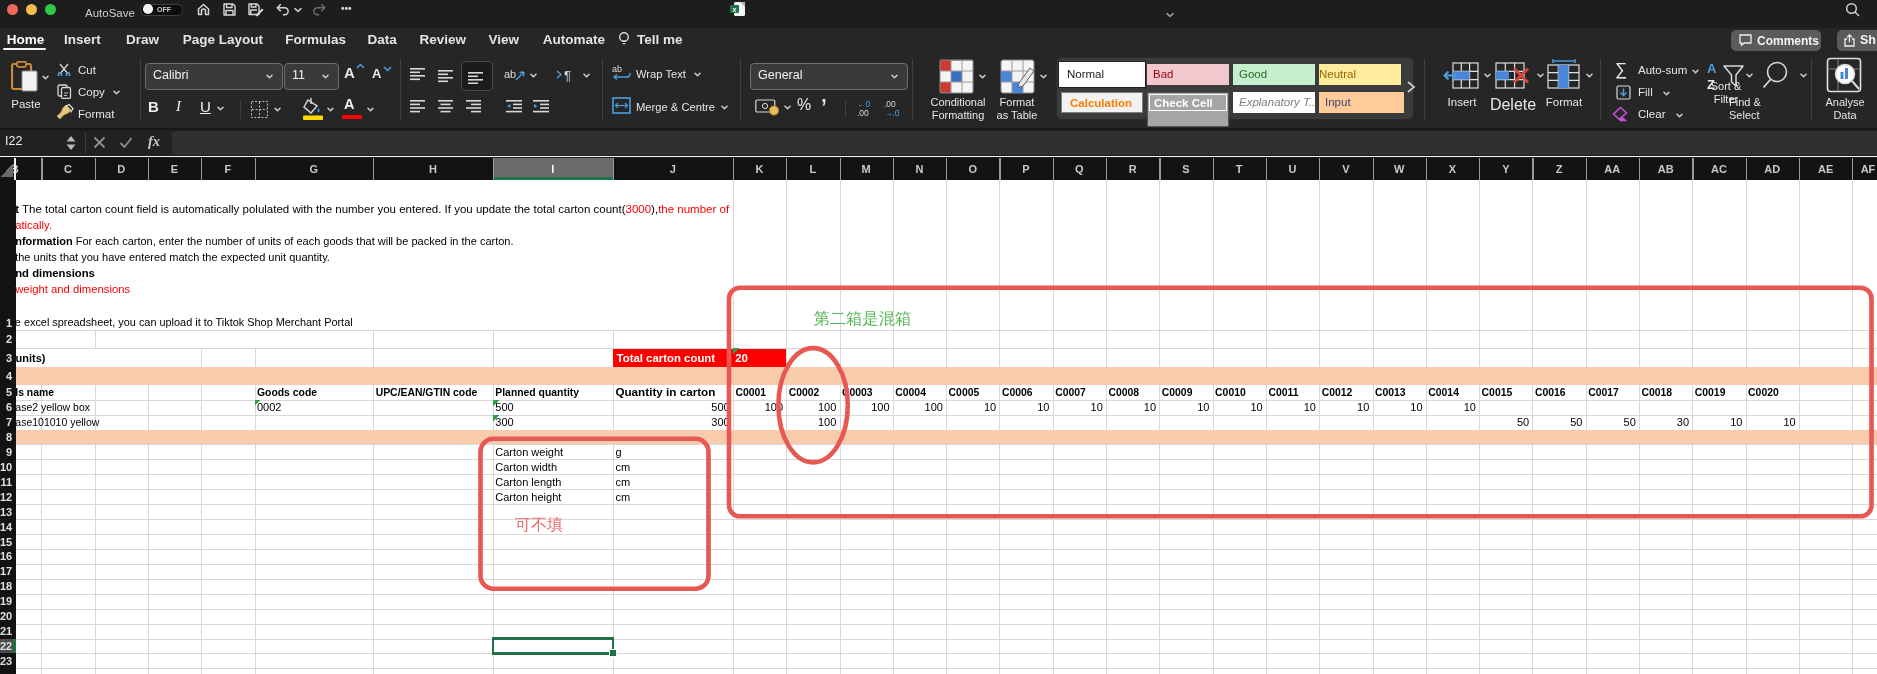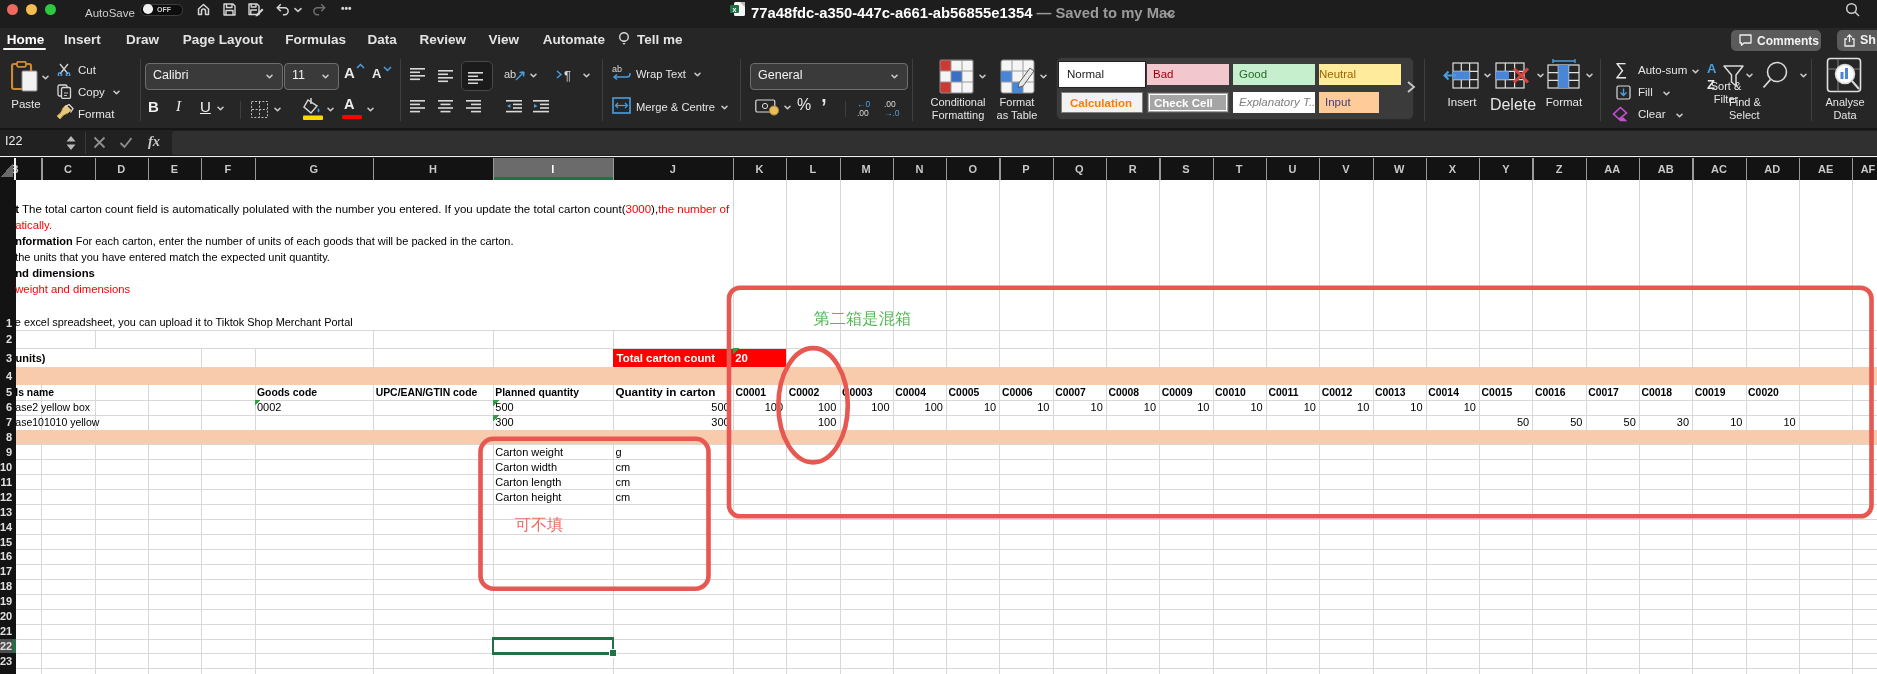--- a/index.html
+++ b/index.html
@@ -35,21 +35,20 @@
       <path d="M13 5.5 H5 a4 4 0 0 0 0 8 H7" fill="none" stroke="#6e6e6e" stroke-width="1.7"></path>
       <path d="M9.5 1.5 L13.5 5.5 L9.5 9.5" fill="none" stroke="#6e6e6e" stroke-width="1.7"></path>
     </svg>
 <div style="position:absolute;left:341px;top:3px;font-size:10px;color:#d6d6d6;font-weight:bold;line-height:1.1;white-space:nowrap">•••</div>
 <svg style="position:absolute;left:730px;top:2px" width="15" height="14" viewBox="0 0 15 14">
       <rect x="4" y="0" width="11" height="14" rx="1.5" fill="#f5f5f5"></rect>
       <path d="M10 0 H15 V5 Z" fill="#b8b8b8"></path>
       <rect x="0" y="3" width="9" height="8" rx="1" fill="#1e7145"></rect>
       <text x="4.5" y="9.5" font-size="7" font-weight="bold" fill="#fff" text-anchor="middle" font-family="Liberation Sans">x</text>
     </svg>
-<div style="position:absolute;left:751px;top:5px;font-size:14.8px;font-weight:bold;color:#ffffff;white-space:nowrap">77a48fdc-a350-447c-a661-ab56855e1354 <span style="color:#9b9b9b">— Saved to my Mac</span></div>
 <svg style="position:absolute;left:1166px;top:11px" width="8" height="8" viewBox="0 0 8 8">
       <path d="M1 2.56 L4.0 5.44 L7 2.56" stroke="#9b9b9b" stroke-width="1.6" fill="none" stroke-linecap="round" stroke-linejoin="round"></path>
     </svg>
 <svg style="position:absolute;left:1845px;top:2px" width="16" height="16" viewBox="0 0 16 16">
       <circle cx="6.5" cy="6.5" r="4.8" fill="none" stroke="#cfcfcf" stroke-width="1.5"></circle>
       <path d="M10 10 L14 14" stroke="#cfcfcf" stroke-width="1.5"></path>
     </svg>
 <div style="position:absolute;left:0;top:28px;width:1877px;height:24.5px;background:#262626"></div>
 <div style="position:absolute;left:6.7px;top:32.5px;font-size:13.5px;color:#ffffff;font-weight:bold;line-height:1.1;white-space:nowrap">Home</div>
 <div style="position:absolute;left:64px;top:32.5px;font-size:13.5px;color:#e3e3e3;font-weight:bold;line-height:1.1;white-space:nowrap">Insert</div>
@@ -291,24 +290,24 @@
 <svg style="position:absolute;left:1040px;top:73px" width="7" height="7" viewBox="0 0 7 7">
       <path d="M1 2.24 L3.5 4.760000000000001 L6 2.24" stroke="#c9c9c9" stroke-width="1.6" fill="none" stroke-linecap="round" stroke-linejoin="round"></path>
     </svg>
 <div style="position:absolute;left:965px;top:96px;width:104px;text-align:center;font-size:11px;color:#e6e6e6;line-height:1.18">Format<br>as Table</div>
 <div style="position:absolute;left:1056px;top:57px;width:356px;height:61px;background:#3b3b3b;border:1px solid #2a2a2a;border-radius:6px"></div>
 <div style="position:absolute;left:1061px;top:64px;width:82px;height:21px;background:#ffffff;box-shadow:0 0 0 2px #fafafa, 0 0 0 3px #222;font-size:11.5px;color:#1a1a1a;line-height:21px;padding-left:6px;box-sizing:border-box;white-space:nowrap;overflow:hidden">Normal</div>
 <div style="position:absolute;left:1147px;top:64px;width:82px;height:21px;background:#f2c7ce;font-size:11.5px;color:#9c0006;line-height:21px;padding-left:6px;box-sizing:border-box;white-space:nowrap;overflow:hidden">Bad</div>
 <div style="position:absolute;left:1233px;top:64px;width:82px;height:21px;background:#c6efce;font-size:11.5px;color:#276b27;line-height:21px;padding-left:6px;box-sizing:border-box;white-space:nowrap;overflow:hidden">Good</div>
 <div style="position:absolute;left:1319px;top:64px;width:82px;height:21px;background:#ffeb9c;font-size:11.5px;color:#9c6500;line-height:21px;box-sizing:border-box;white-space:nowrap;overflow:hidden">Neutral</div>
 <div style="position:absolute;left:1061px;top:92px;width:82px;height:21px;background:#f2f2f2;border:1px solid #7f7f7f;font-weight:bold;font-size:11.5px;color:#fa7d00;line-height:21px;padding-left:8px;box-sizing:border-box;white-space:nowrap;overflow:hidden">Calculation</div>
-<div style="position:absolute;left:1147px;top:92px;width:82px;height:21px;background:#a5a5a5;border:1px solid #555555;font-weight:bold;font-size:11.5px;color:#ffffff;line-height:21px;padding-left:6px;box-sizing:border-box;white-space:nowrap;overflow:hidden">Check Cell</div>
+<div style="position:absolute;left:1147px;top:92px;width:82px;height:35px;background:#a5a5a5;border:1px solid #555555;font-weight:bold;font-size:11.5px;color:#ffffff;line-height:21px;padding-left:6px;box-sizing:border-box;white-space:nowrap;overflow:hidden">Check Cell</div>
 <div style="position:absolute;left:1149px;top:94px;width:78px;height:17px;border:1.5px solid #ffffff;box-sizing:border-box;pointer-events:none"></div>
 <div style="position:absolute;left:1233px;top:92px;width:82px;height:21px;background:#ffffff;font-style:italic;font-size:11.5px;color:#7f7f7f;line-height:21px;padding-left:6px;box-sizing:border-box;white-space:nowrap;overflow:hidden">Explanatory T...</div>
-<div style="position:absolute;left:1319px;top:92px;width:60px;height:21px;background:#ffcc99;font-size:11.5px;color:#3f3f76;line-height:21px;padding-left:6px;box-sizing:border-box;white-space:nowrap;overflow:hidden">Input</div>
+<div style="position:absolute;left:1319px;top:92px;width:85px;height:21px;background:#ffcc99;font-size:11.5px;color:#3f3f76;line-height:21px;padding-left:6px;box-sizing:border-box;white-space:nowrap;overflow:hidden">Input</div>
 <svg style="position:absolute;left:1406px;top:80px" width="10" height="14" viewBox="0 0 10 14">
       <path d="M2 2 L8 7 L2 12" fill="none" stroke="#c9c9c9" stroke-width="1.8"></path>
     </svg>
 <svg style="position:absolute;left:1443px;top:60px" width="37" height="31" viewBox="0 0 37 31">
       <rect x="10" y="3" width="25" height="25" fill="none" stroke="#e0e0e0" stroke-width="1.2"></rect>
       <path d="M10 11.3 h25 M10 19.6 h25 M18.3 3 v25 M26.6 3 v25" stroke="#e0e0e0" stroke-width="1.2"></path>
       <rect x="10" y="11.3" width="16.6" height="8.3" fill="#4a86d8"></rect>
       <path d="M13 15.5 H2 M5.5 11.5 L1.5 15.5 L5.5 19.5" stroke="#4a9fe0" stroke-width="2" fill="none"></path>
     </svg>
 <svg style="position:absolute;left:1484px;top:72px" width="7" height="7" viewBox="0 0 7 7">

